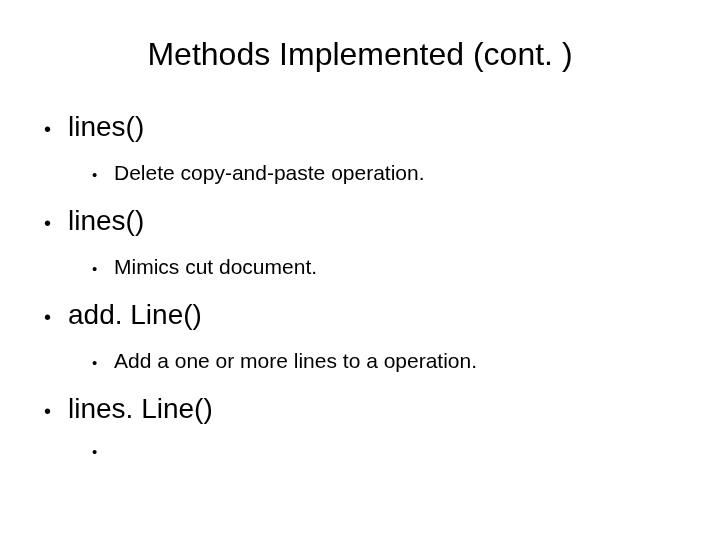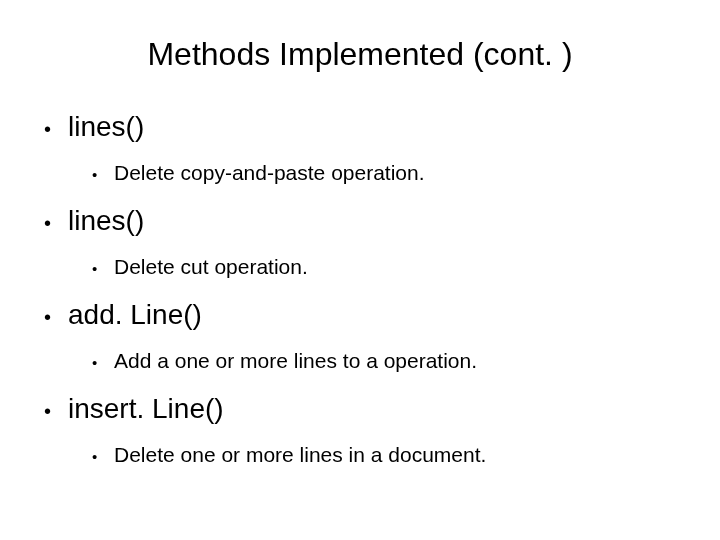--- a/index.html
+++ b/index.html
@@ -65,34 +65,33 @@
     <span class="bullet">•</span>
     <span>Delete copy-and-paste operation.</span>
   </div>
 
   <div class="level1">
     <span class="bullet">•</span>
     <span>lines()</span>
   </div>
   <div class="level2">
     <span class="bullet">•</span>
-    <span>Delete cut operation.</span>
+    <span>Mimics cut document.</span>
   </div>
 
   <div class="level1">
     <span class="bullet">•</span>
     <span>add. Line()</span>
   </div>
   <div class="level2">
     <span class="bullet">•</span>
     <span>Add a one or more lines to a operation.</span>
   </div>
 
   <div class="level1">
     <span class="bullet">•</span>
-    <span>insert. Line()</span>
+    <span>lines. Line()</span>
   </div>
   <div class="level2">
     <span class="bullet">•</span>
-    <span>Delete one or more lines in a document.</span>
   </div>
 
 </div>
 
 </body></html>

